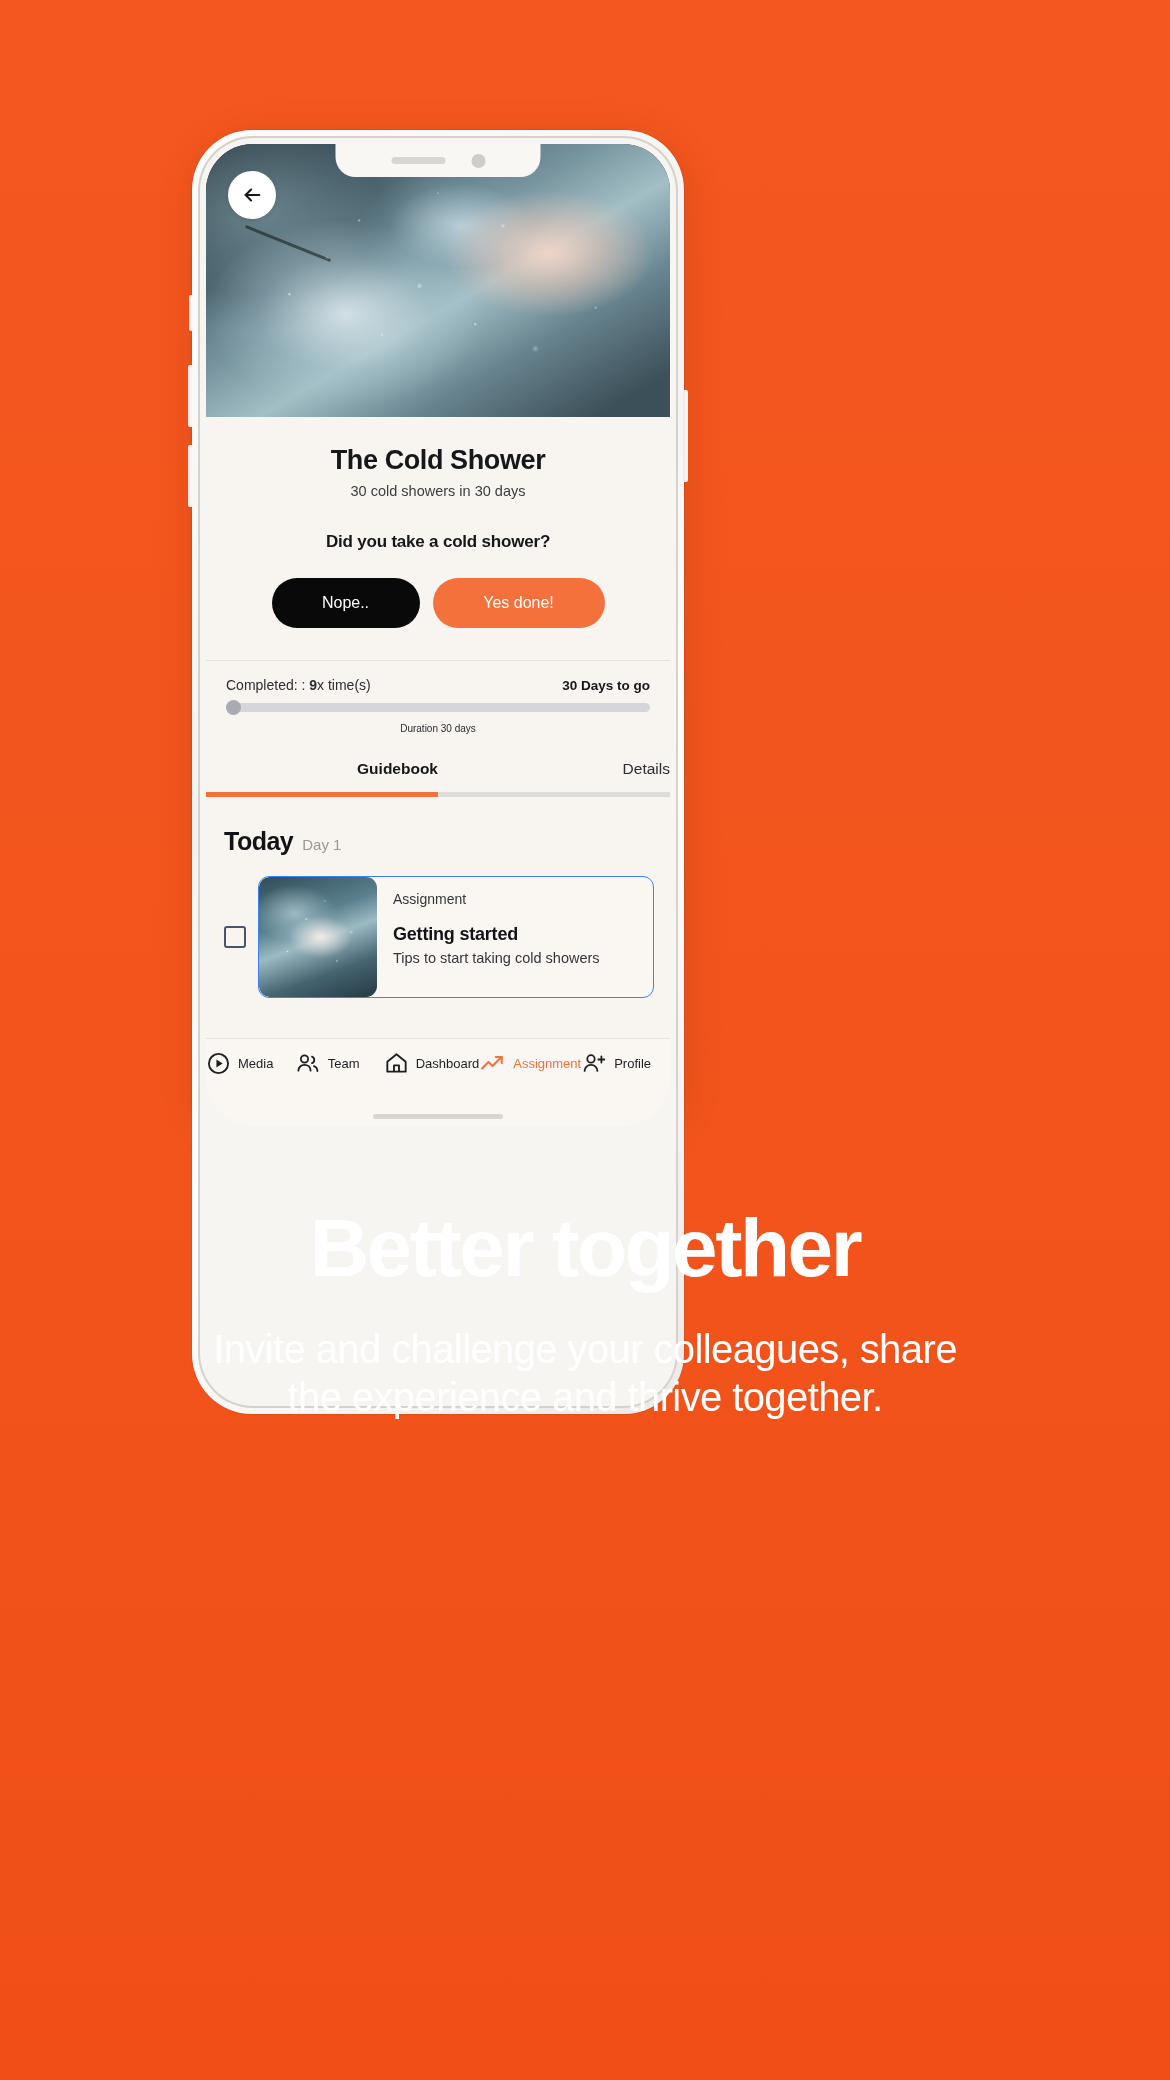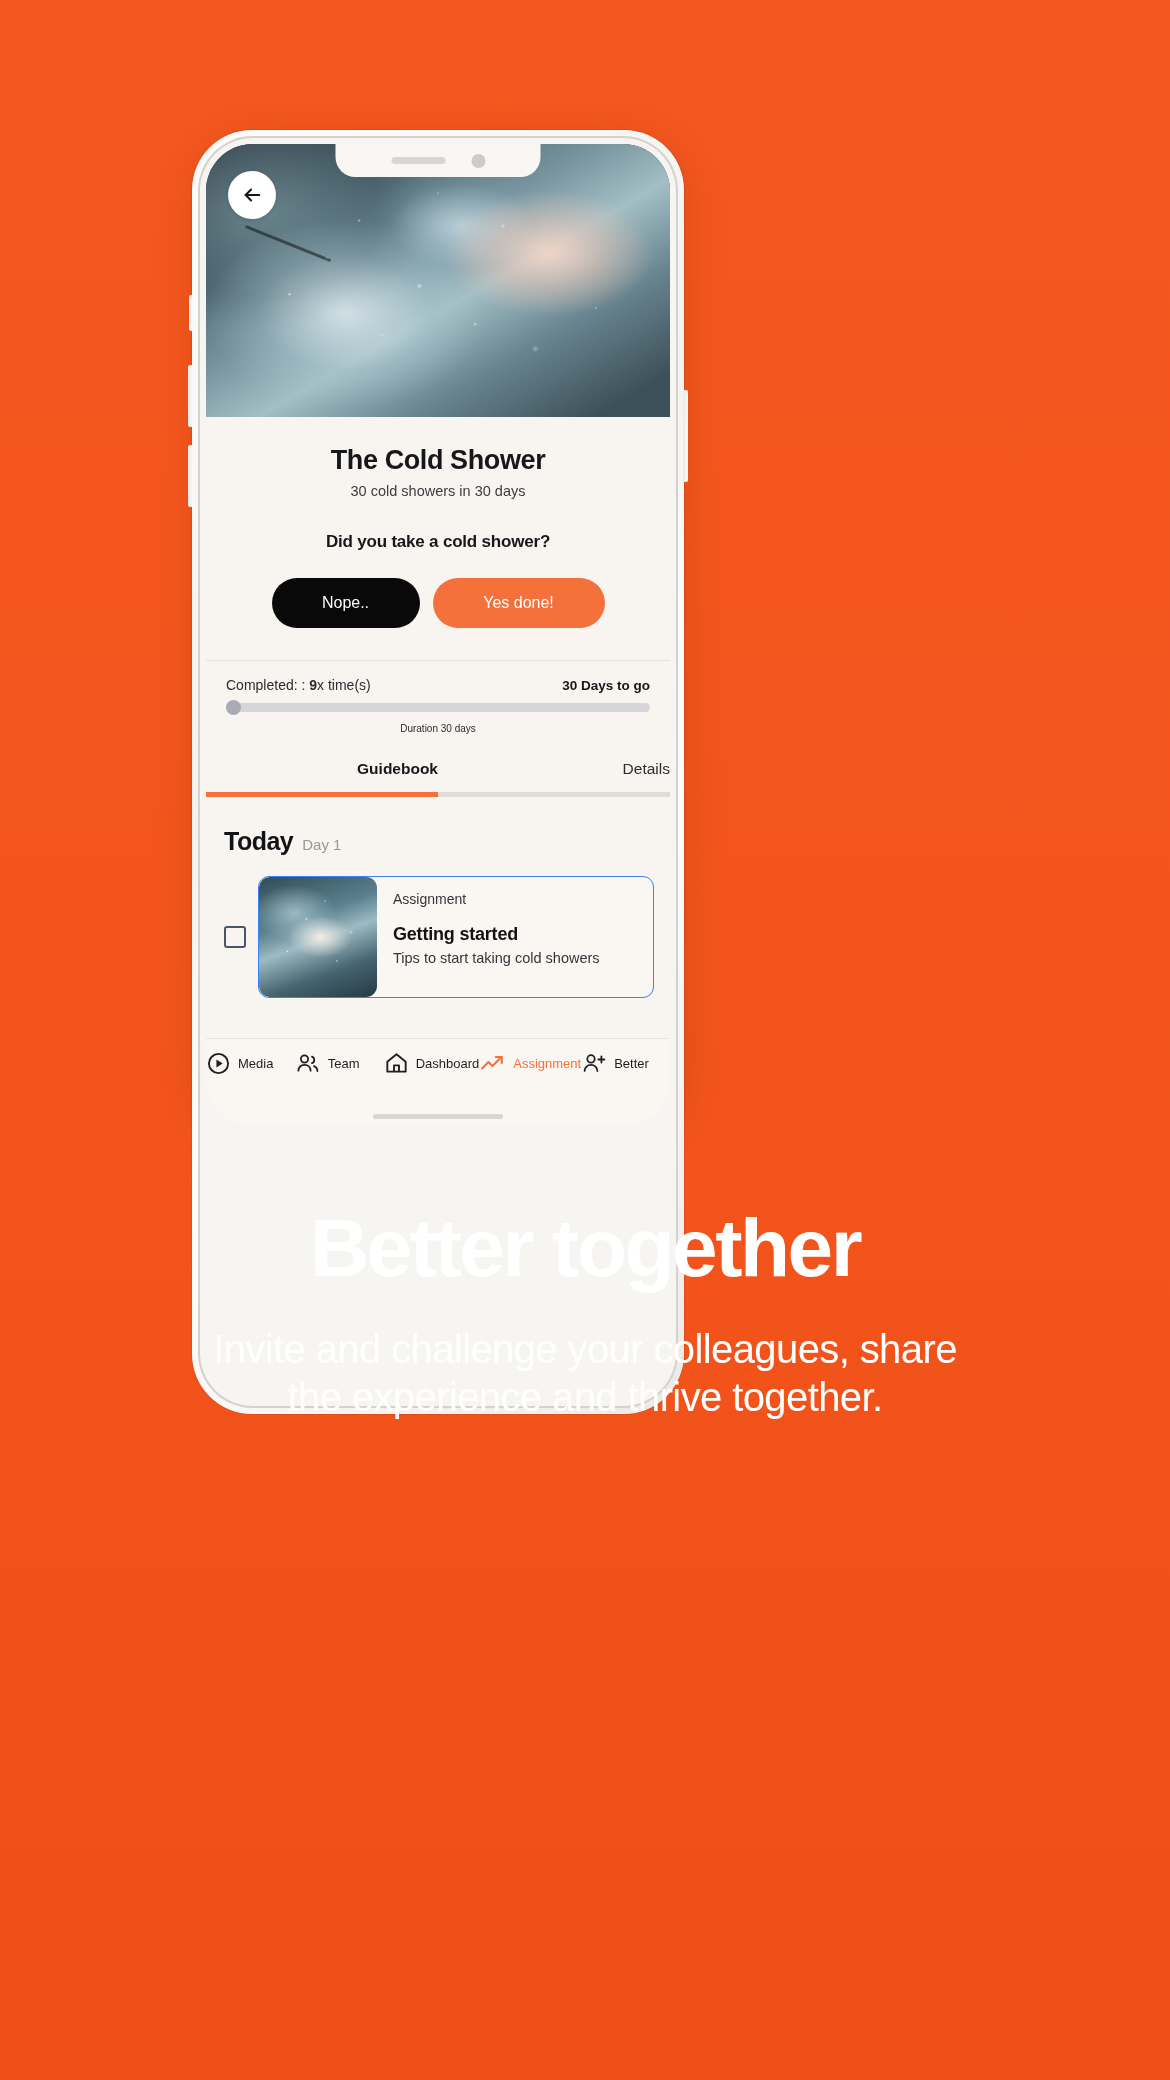--- a/index.html
+++ b/index.html
@@ -536,21 +536,21 @@
               <div class="nav-label">Assignment</div>
             </div>
 
             <div class="nav-item">
               <svg width="26" height="25" viewBox="0 0 26 24" fill="none" stroke="#1d1f23" stroke-width="1.8" stroke-linecap="round">
                 <circle cx="10" cy="7.4" r="3.7"></circle>
                 <path d="M3.6 19.4c0-3.6 2.9-6 6.4-6s6.4 2.4 6.4 6"></path>
                 <line x1="20.4" y1="5" x2="20.4" y2="11"></line>
                 <line x1="17.4" y1="8" x2="23.4" y2="8"></line>
               </svg>
-              <div class="nav-label">Better</div>
+              <div class="nav-label">Profile</div>
             </div>
 
           </div>
 
           <div class="home-indicator"></div>
         </div>
 
       </div>
     </div>
   </div>

